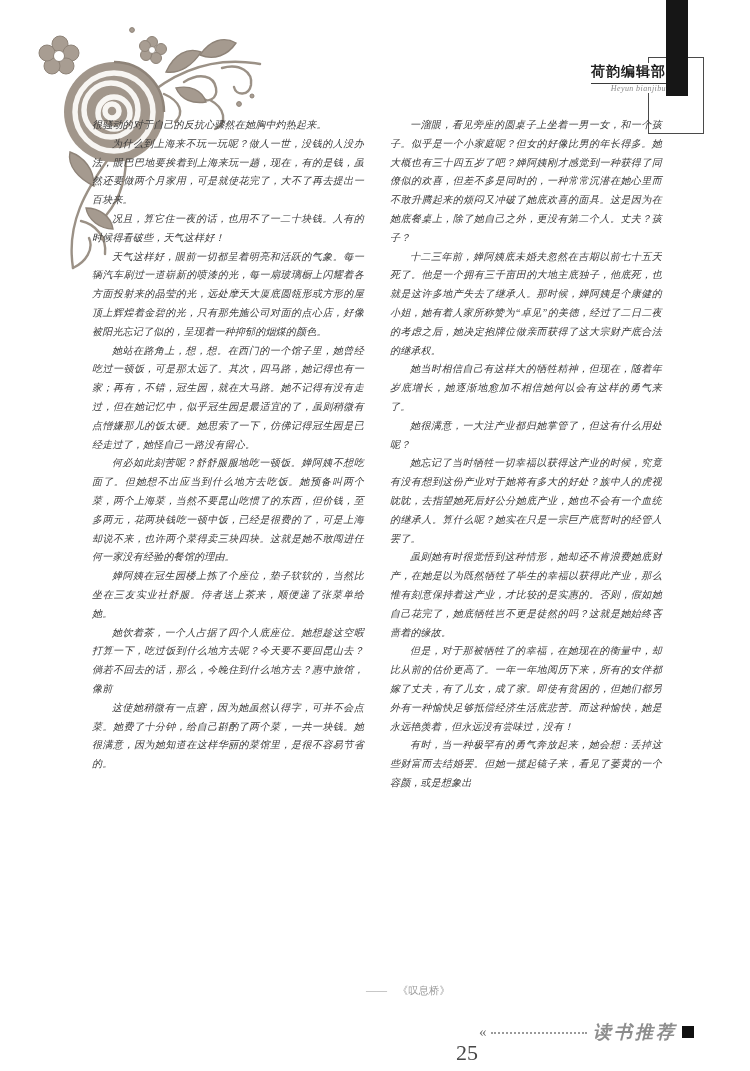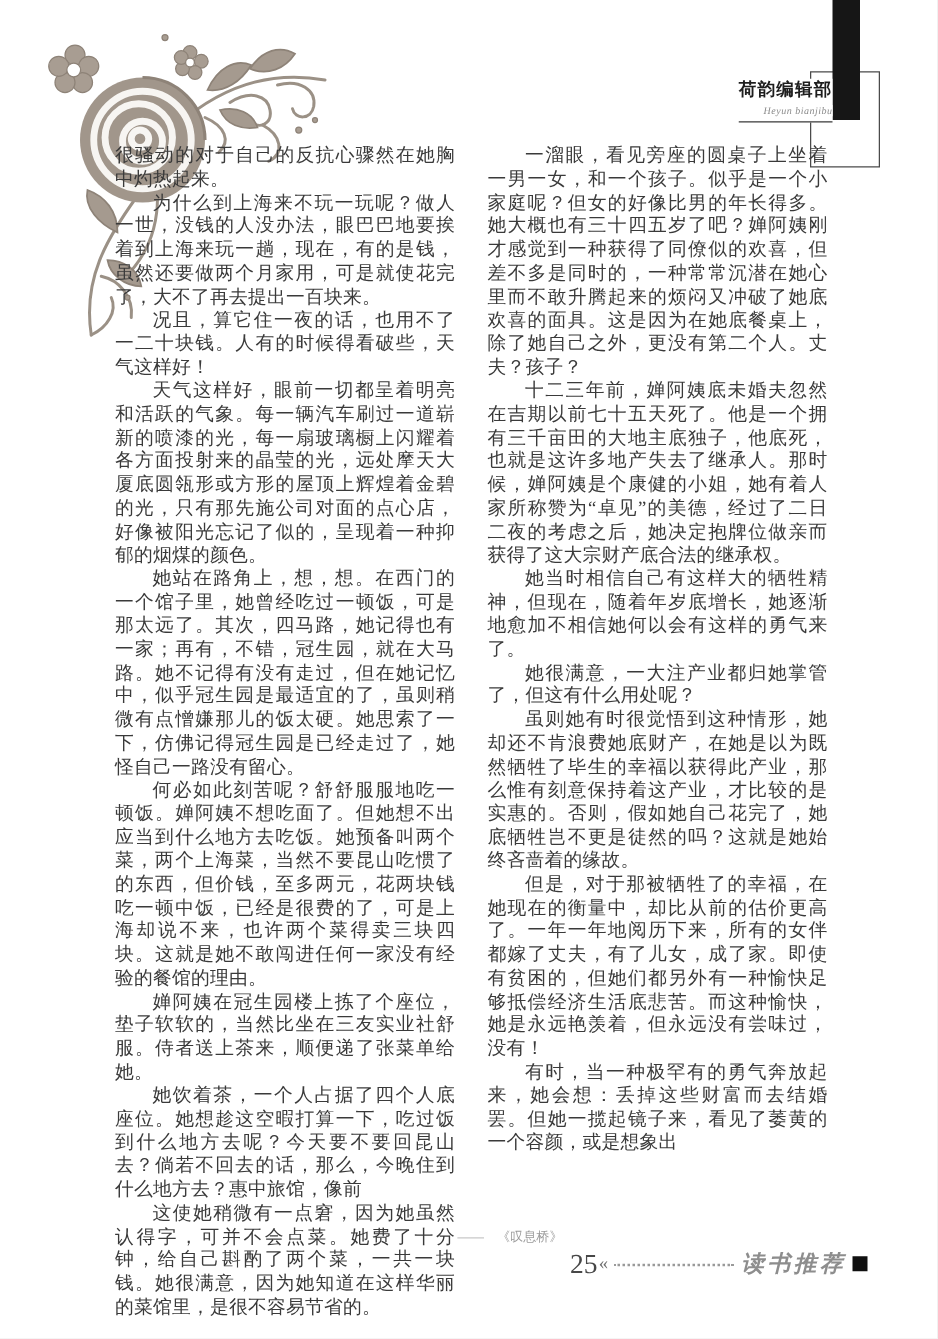--- a/index.html
+++ b/index.html
@@ -3,37 +3,37 @@
 <meta charset="utf-8">
 <style>
   html,body{margin:0;padding:0;background:#e8e8e8;}
   .page{position:relative;width:750px;height:1071px;background:#ffffff;overflow:hidden;
         font-family:"Liberation Serif","DejaVu Serif",serif;color:#3a3a3a;}
   .ornament{position:absolute;left:14px;top:8px;pointer-events:none;}
   
   .masthead-bar{position:absolute;left:666px;top:0;width:22px;height:96px;background:#161616;}
   .masthead-box{position:absolute;left:648px;top:57px;width:54px;height:75px;border:1px solid #4a4a4a;}
   .masthead-label{position:absolute;right:84px;top:63px;font-size:14px;font-weight:bold;color:#1e1e1e;
-        letter-spacing:1px;border-bottom:1px solid #3a3a3a;padding-bottom:16px;background:#fff;white-space:nowrap;}
+        letter-spacing:1px;border-bottom:1px solid #3a3a3a;padding-bottom:2px;background:#fff;white-space:nowrap;}
   .masthead-pinyin{position:absolute;right:84px;top:84px;font-size:8px;color:#8b8b8b;letter-spacing:.4px;background:#fff;font-style:italic;}
   
-  .col{position:absolute;top:116px;width:272px;font-size:15px;line-height:18.8px;
-       text-align:justify;letter-spacing:.2px;}
+  .col{position:absolute;top:116px;width:272px;font-size:10px;line-height:18.8px;
+       text-align:justify;letter-spacing:.2px;font-style:italic;}
   .col-left{left:92px;}
   .col-right{left:390px;}
   .col p{margin:0;text-indent:2em;}
   .col p.cont{text-indent:0;}
   
   .footer-quote{position:absolute;left:84px;top:980px;width:374px;font-size:10.5px;line-height:15.5px;
        color:#9b9b9b;text-align:justify;}
   .footer-quote p{margin:0;}
   .quote-attr{margin-top:3px;text-align:right;padding-right:8px;color:#9b9b9b;font-size:10.5px;}
   
   .page-row{position:absolute;left:456px;top:1000px;width:238px;display:flex;align-items:center;}
-  .page-num{font-size:22px;color:#474747;line-height:1;}
+  .page-num{font-size:22px;color:#474747;line-height:1;margin-top:42px;}
   .guillemet{font-size:15px;color:#6f6f6f;margin:0 2px 0 1px;line-height:1;}
   .dash-line{flex:1;height:0;border-top:2px dotted #9a9a9a;margin:2px 6px 0 2px;}
   .section{font-size:18px;font-weight:bold;font-style:italic;color:#8d8d8d;letter-spacing:3px;white-space:nowrap;line-height:1;}
   .sq{width:12px;height:12px;background:#101010;margin-left:5px;flex:none;}
 </style>
 </head>
 <body>
 
 <div class="page">
 
@@ -102,20 +102,21 @@
     <p>婵阿姨在冠生园楼上拣了个座位，垫子软软的，当然比坐在三友实业社舒服。侍者送上茶来，顺便递了张菜单给她。</p>
     <p>她饮着茶，一个人占据了四个人底座位。她想趁这空暇打算一下，吃过饭到什么地方去呢？今天要不要回昆山去？倘若不回去的话，那么，今晚住到什么地方去？惠中旅馆，像前</p>
     <p>这使她稍微有一点窘，因为她虽然认得字，可并不会点菜。她费了十分钟，给自己斟酌了两个菜，一共一块钱。她很满意，因为她知道在这样华丽的菜馆里，是很不容易节省的。</p>
   </div>
 
   <div class="col col-right">
     <p>一溜眼，看见旁座的圆桌子上坐着一男一女，和一个孩子。似乎是一个小家庭呢？但女的好像比男的年长得多。她大概也有三十四五岁了吧？婵阿姨刚才感觉到一种获得了同僚似的欢喜，但差不多是同时的，一种常常沉潜在她心里而不敢升腾起来的烦闷又冲破了她底欢喜的面具。这是因为在她底餐桌上，除了她自己之外，更没有第二个人。丈夫？孩子？</p>
     <p>十二三年前，婵阿姨底未婚夫忽然在吉期以前七十五天死了。他是一个拥有三千亩田的大地主底独子，他底死，也就是这许多地产失去了继承人。那时候，婵阿姨是个康健的小姐，她有着人家所称赞为“卓见”的美德，经过了二日二夜的考虑之后，她决定抱牌位做亲而获得了这大宗财产底合法的继承权。</p>
     <p>她当时相信自己有这样大的牺牲精神，但现在，随着年岁底增长，她逐渐地愈加不相信她何以会有这样的勇气来了。</p>
     <p>她很满意，一大注产业都归她掌管了，但这有什么用处呢？</p>
+    <p>她忘记了当时牺牲一切幸福以获得这产业的时候，究竟有没有想到这份产业对于她将有多大的好处？族中人的虎视眈眈，去指望她死后好公分她底产业，她也不会有一个血统的继承人。算什么呢？她实在只是一宗巨产底暂时的经管人罢了。</p>
     <p>虽则她有时很觉悟到这种情形，她却还不肯浪费她底财产，在她是以为既然牺牲了毕生的幸福以获得此产业，那么惟有刻意保持着这产业，才比较的是实惠的。否则，假如她自己花完了，她底牺牲岂不更是徒然的吗？这就是她始终吝啬着的缘故。</p>
     <p>但是，对于那被牺牲了的幸福，在她现在的衡量中，却比从前的估价更高了。一年一年地阅历下来，所有的女伴都嫁了丈夫，有了儿女，成了家。即使有贫困的，但她们都另外有一种愉快足够抵偿经济生活底悲苦。而这种愉快，她是永远艳羡着，但永远没有尝味过，没有！</p>
     <p>有时，当一种极罕有的勇气奔放起来，她会想：丢掉这些财富而去结婚罢。但她一揽起镜子来，看见了萎黄的一个容颜，或是想象出</p>
   </div>
 
   <div class="footer-quote">
     <div class="quote-attr">——　《叹息桥》</div>
   </div>
 
   <div class="page-row">

